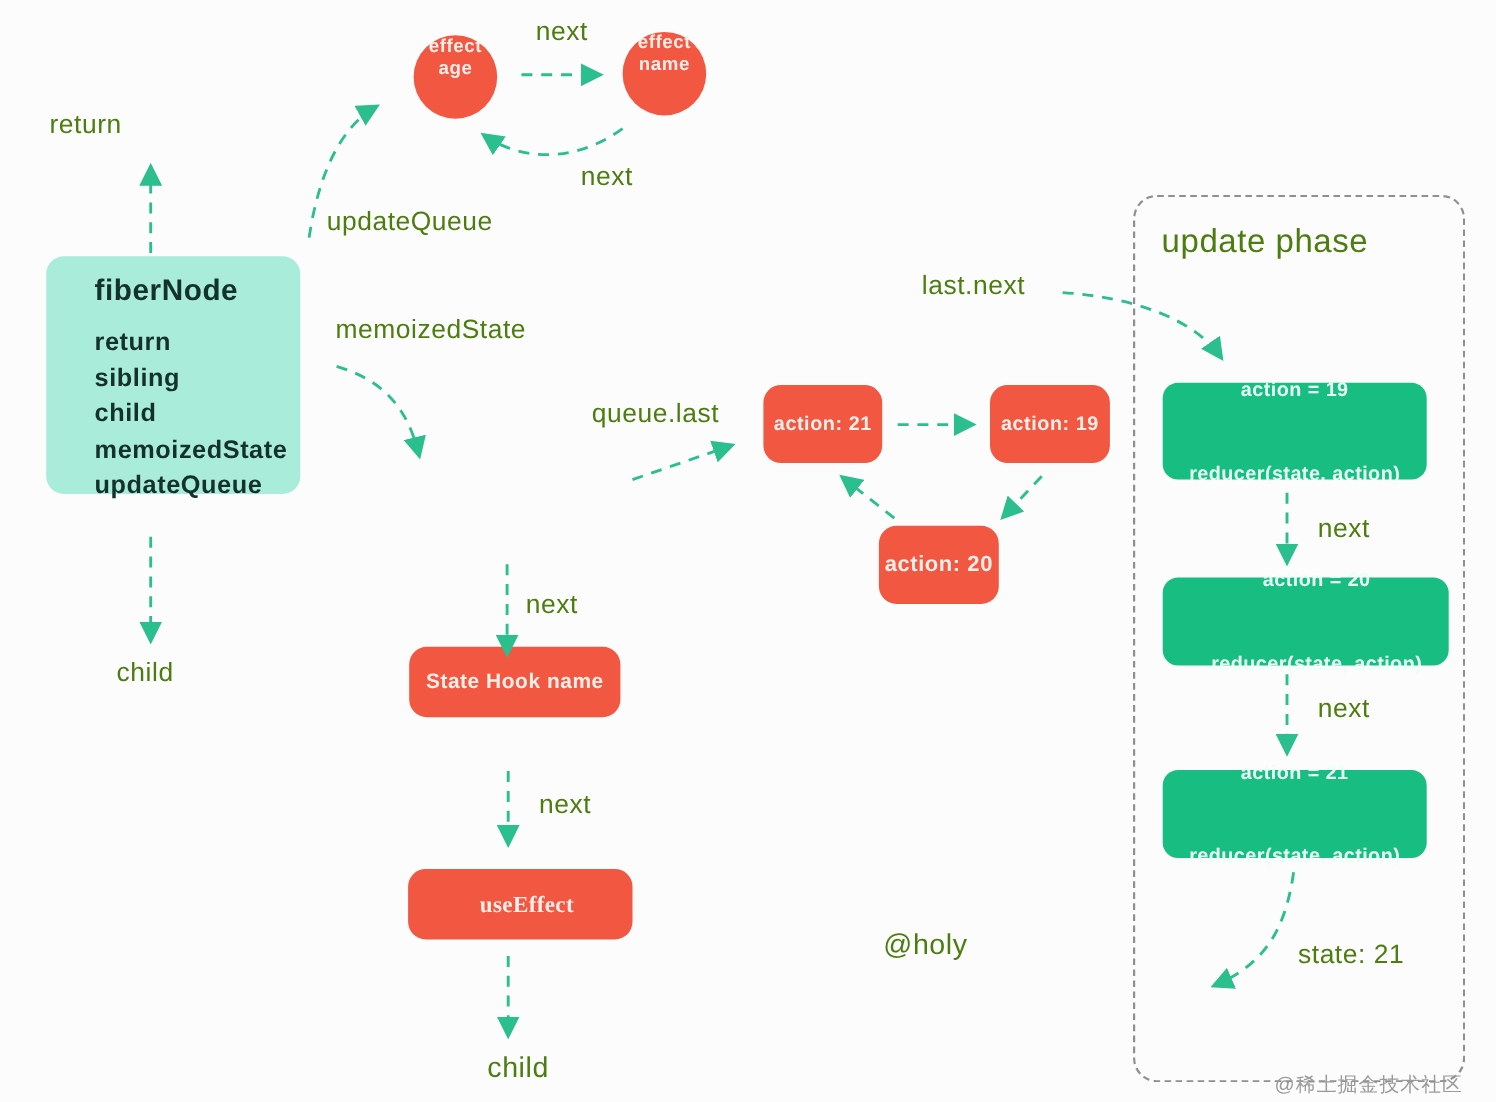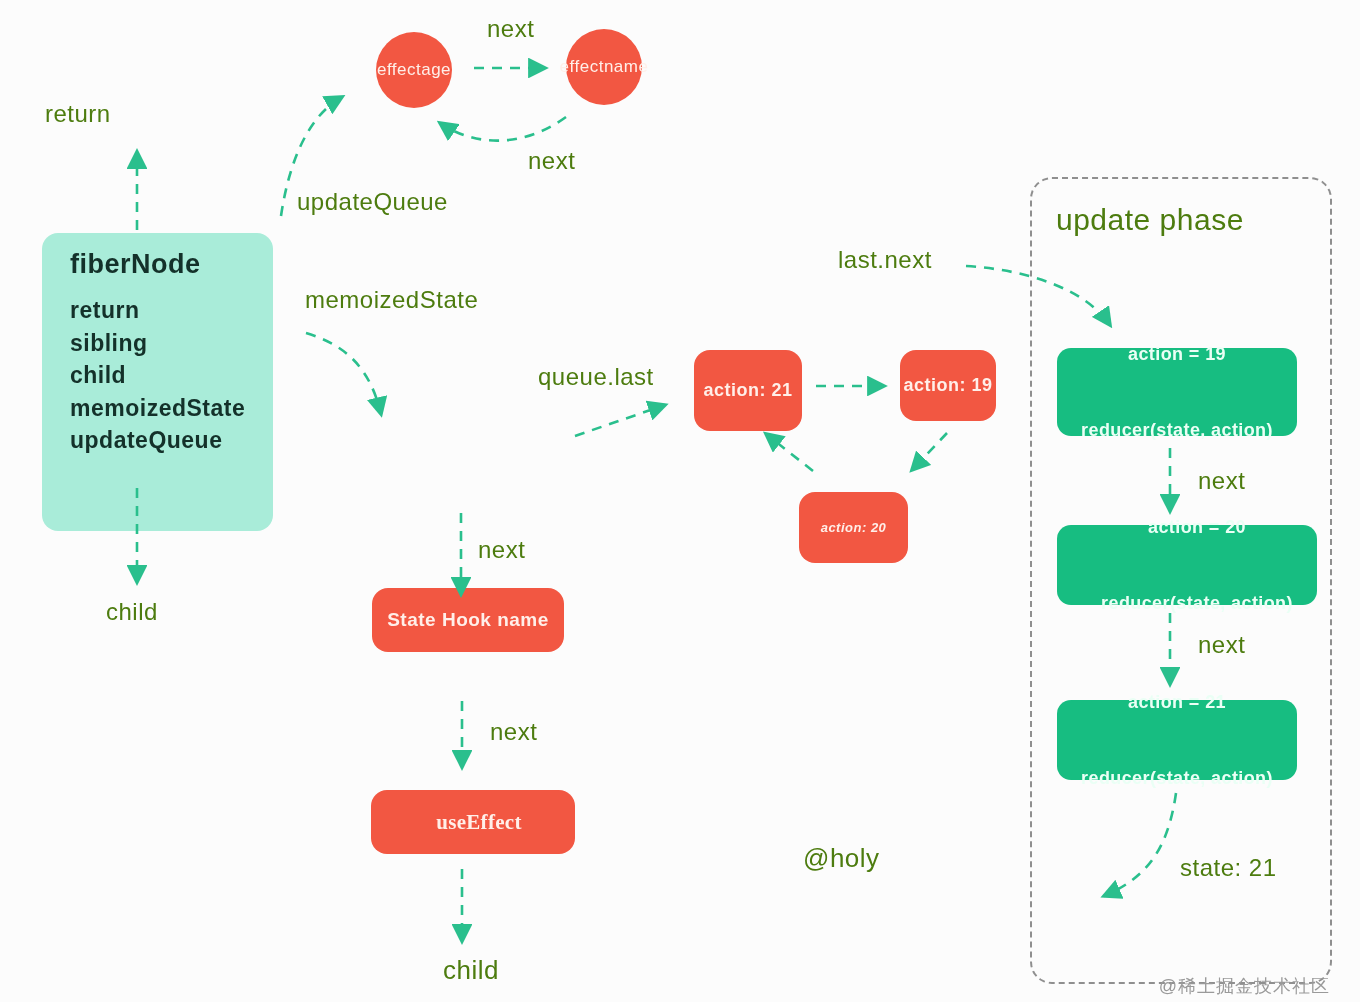--- a/index.html
+++ b/index.html
@@ -11,32 +11,32 @@
     overflow:hidden;
   }
   .edges{position:absolute;left:0;top:0;z-index:2;pointer-events:none;}
   .hand{
     position:absolute;z-index:3;
     color:#4d7c0f;
     font-size:24px;font-weight:normal;letter-spacing:0.5px;
     white-space:nowrap;
   }
   .fiber{
-    position:absolute;left:42px;top:233px;width:231px;height:298px;
+    position:absolute;left:42px;top:233px;width:231px;height:216px;
     background:#a9ecd9;border-radius:16px;z-index:1;
-    padding:16px 0 0 28px;box-sizing:border-box;
+    padding:16px 0 0 44px;box-sizing:border-box;
     color:#14312a;
   }
   .fiber-title{font-size:27px;font-weight:bold;letter-spacing:0.5px;margin-bottom:14px;}
   .fiber-field{font-size:23px;font-weight:bold;letter-spacing:0.5px;line-height:32.5px;}
   .circle{
     position:absolute;z-index:1;width:76px;height:76px;border-radius:50%;
     background:#f25742;color:#ffefe9;
-    display:flex;flex-direction:row;align-items:center;justify-content:center;
-    font-size:17px;font-weight:normal;line-height:20px;letter-spacing:0.5px;
+    display:flex;flex-direction:column;align-items:center;
+    font-size:17px;font-weight:bold;line-height:20px;letter-spacing:0.5px;
   }
   .redbox{
     position:absolute;z-index:1;background:#f25742;border-radius:16px;
     color:#ffefe9;display:flex;align-items:center;justify-content:center;
     font-size:19px;font-weight:bold;letter-spacing:0.5px;white-space:nowrap;
   }
   .serifbox{font-family:"Liberation Serif", serif;font-size:21px;letter-spacing:0.3px;padding-left:12px;}
   .greenbox{
     position:absolute;z-index:1;left:1057px;width:240px;
     background:#17bd81;border-radius:14px;color:#eafff5;
@@ -101,23 +101,23 @@
     <span>age</span>
   </div>
   <div class="circle" style="left:566px;top:29px;">
     <span>effect</span>
     <span>name</span>
   </div>
 
   <div class="redbox" style="left:372px;top:588px;width:192px;height:64px;">State Hook name</div>
   <div class="redbox serifbox" style="left:371px;top:790px;width:192px;height:64px;">useEffect</div>
 
-  <div class="redbox" style="left:694px;top:350px;width:108px;height:81px;font-size:18px;">action: 21</div>
-  <div class="redbox" style="left:900px;top:350px;width:96px;height:71px;font-size:18px;">action: 19</div>
-  <div class="redbox" style="left:799px;top:492px;width:109px;height:71px;font-size:13px;font-style:italic;">action: 20</div>
+  <div class="redbox" style="left:694px;top:350px;width:108px;height:71px;font-size:18px;">action: 21</div>
+  <div class="redbox" style="left:900px;top:350px;width:109px;height:71px;font-size:18px;">action: 19</div>
+  <div class="redbox" style="left:799px;top:478px;width:109px;height:71px;font-size:20px;">action: 20</div>
 
   <div class="hand phase-title">update phase</div>
 
   <div class="greenbox" style="top:348px;height:88px;">
     <span>action = 19</span>
     <span>reducer(state, action)</span>
   </div>
   <div class="greenbox" style="top:525px;height:80px;padding-left:20px;">
     <span>action = 20</span>
     <span>reducer(state, action)</span>

